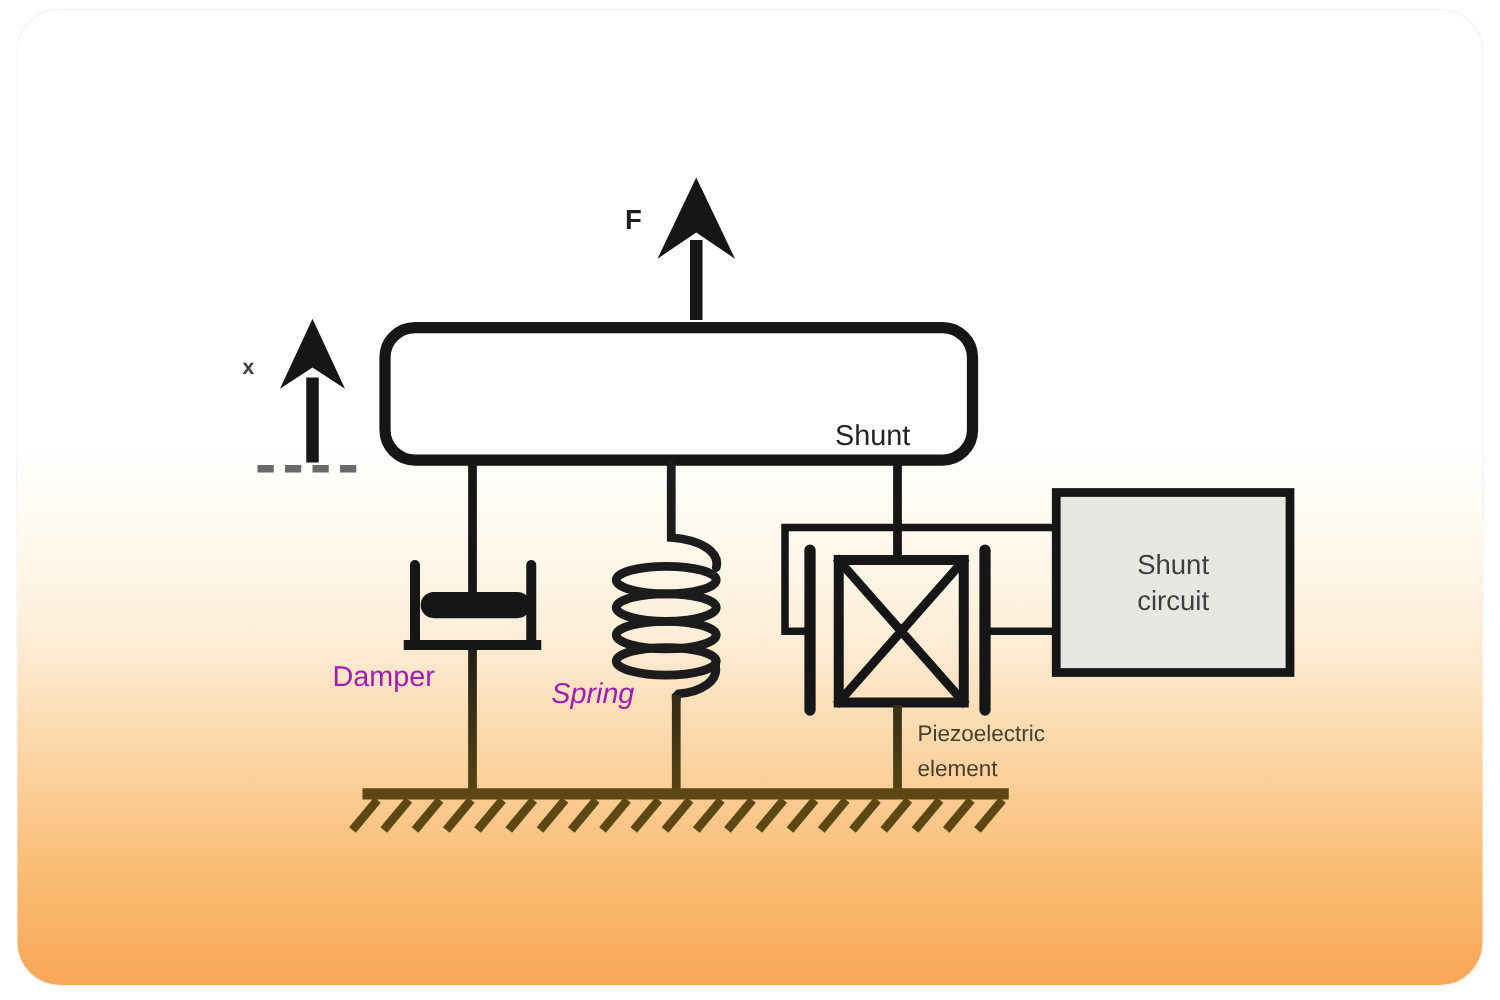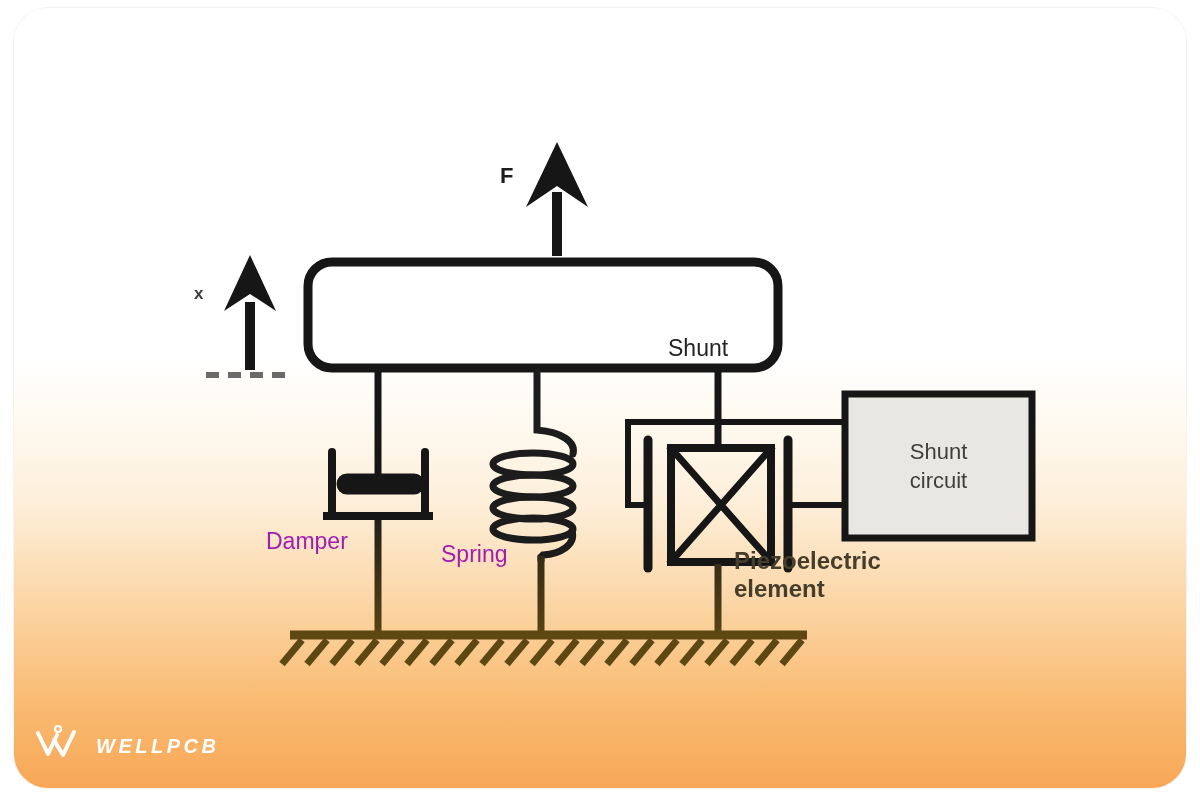--- a/index.html
+++ b/index.html
@@ -8,22 +8,22 @@
   .card{position:absolute;left:14px;top:8px;width:1172px;height:780px;border-radius:34px;
         background:linear-gradient(180deg,#ffffff 0%,#ffffff 45%,#fef7ea 56%,#fdeed8 64%,
                    #fbd4a2 77%,#f9bb72 89%,#f8a757 100%);
         box-shadow:0 0 0 1px rgba(0,0,0,0.05);}
   .layer{position:absolute;left:0;top:0;width:1200px;height:800px;}
   .lbl{position:absolute;color:#a21caf;font-size:23px;line-height:26px;white-space:nowrap;}
   .lbl-f{left:500px;top:163px;font-size:22px;font-weight:600;color:#1d1d1d;}
   .lbl-x{left:194px;top:281px;font-size:17px;font-weight:600;color:#3d3d3d;}
   .lbl-mass{left:668px;top:335px;color:#242424;}
   .lbl-damper{left:266px;top:528px;}
-  .lbl-spring{left:441px;top:541px;}
-  .lbl-piezo{left:734px;top:547px;font-size:24px;line-height:28px;color:#453e2c;font-weight:bold;}
+  .lbl-spring{left:441px;top:541px;font-style:italic;}
+  .lbl-piezo{left:734px;top:573px;font-size:18px;line-height:28px;color:#453e2c;}
   .lbl-shunt{left:845px;top:394px;width:187px;height:144px;display:flex;align-items:center;
              justify-content:center;text-align:center;font-size:22px;line-height:29px;color:#3f3e3c;}
   .logo{position:absolute;left:34px;top:722px;display:flex;align-items:center;gap:10px;}
   .logo-text{color:#ffffff;font-size:20px;font-weight:700;font-style:italic;
              letter-spacing:3.5px;padding-top:10px;}
 </style>
 </head>
 <body>
 
 <div class="page">
@@ -89,21 +89,13 @@
     <span>Piezoelectric</span><br>
     <span>element</span>
   </div>
   <div class="lbl lbl-shunt">
     <div>
       <span>Shunt</span><br>
       <span>circuit</span>
     </div>
   </div>
 
-  <div class="logo">
-    <svg width="52" height="38" viewBox="0 0 52 38">
-      <path d="M4,11 L14,32 L23,13" fill="none" stroke="#ffffff" stroke-width="4" stroke-linecap="round" stroke-linejoin="round"></path>
-      <path d="M20,18 L29,33 L40,10" fill="none" stroke="#ffffff" stroke-width="4" stroke-linecap="round" stroke-linejoin="round"></path>
-      <circle cx="24" cy="7" r="3" fill="none" stroke="#ffffff" stroke-width="2.2"></circle>
-    </svg>
-    <span class="logo-text">WELLPCB</span>
-  </div>
 </div>
 
 </body></html>

